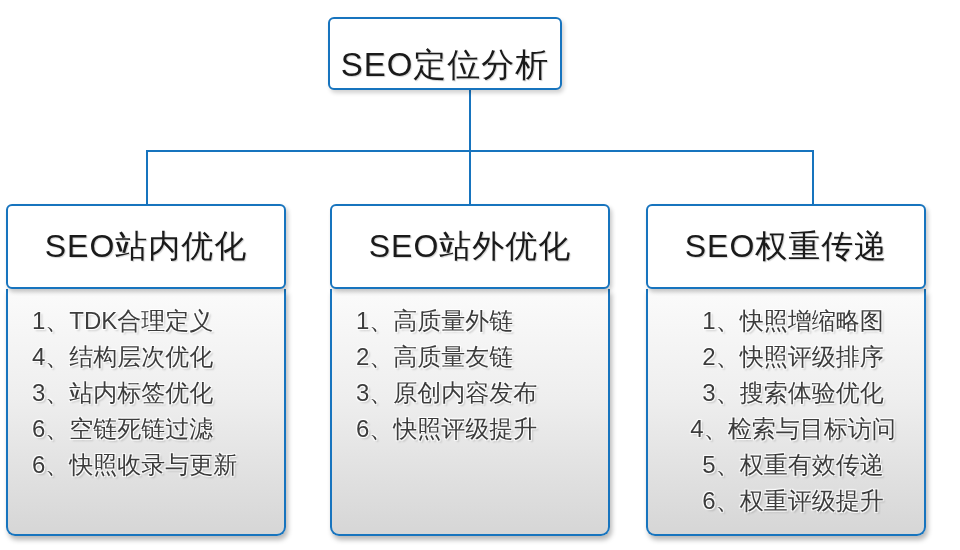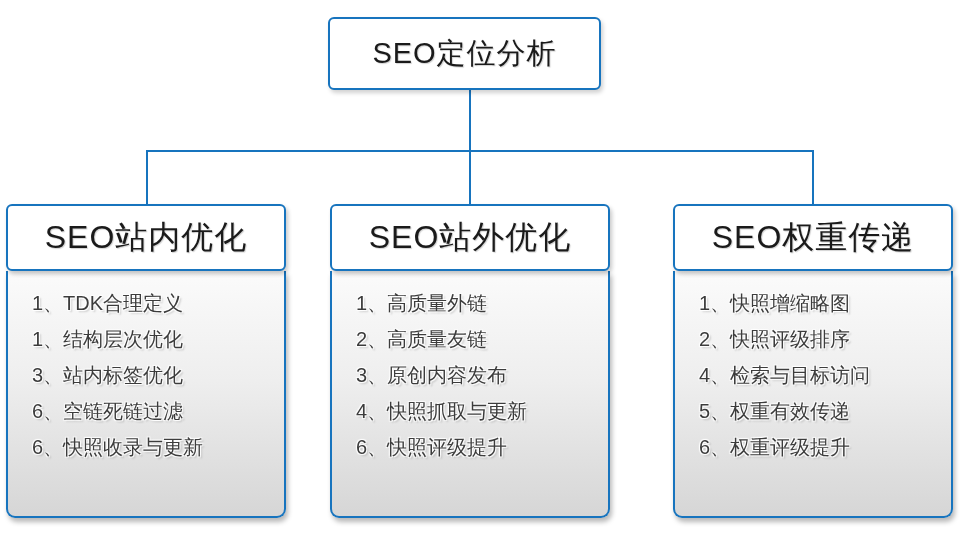--- a/index.html
+++ b/index.html
@@ -18,45 +18,45 @@
   
   .line {
     position: absolute;
     background: #1774BE;
   }
   
   .root-node {
     position: absolute;
     left: 328px;
     top: 17px;
-    width: 273px;
+    width: 234px;
     height: 73px;
     box-sizing: border-box;
     border: 2px solid #1774BE;
     border-radius: 6px;
     background: #ffffff;
     box-shadow: 2px 3px 4px rgba(0,0,0,0.18);
     display: flex;
-    align-items: center;
+    align-items: flex-end;
     justify-content: center;
-    font-size: 29px;
+    font-size: 33px;
     letter-spacing: 1px;
     color: #1a1a1a;
     text-shadow: 1px 1px 1px rgba(0,0,0,0.18);
   }
   
   .branch {
     position: absolute;
     top: 204px;
     width: 280px;
   }
   .branch-header {
     box-sizing: border-box;
     width: 100%;
-    height: 67px;
+    height: 85px;
     border: 2px solid #1774BE;
     border-radius: 6px;
     background: #ffffff;
     box-shadow: 2px 3px 4px rgba(0,0,0,0.22);
     display: flex;
     align-items: center;
     justify-content: center;
     font-size: 32px;
     letter-spacing: 1px;
     color: #1a1a1a;
@@ -73,34 +73,34 @@
     list-style: none;
     border: 2px solid #1774BE;
     border-top: none;
     border-radius: 0 0 9px 9px;
     background: linear-gradient(to bottom, #fbfbfb 0%, #eeeeee 45%, #d6d6d6 100%);
     box-shadow: 2px 4px 5px rgba(0,0,0,0.28);
     position: relative;
     z-index: 1;
   }
   .branch-list li {
-    font-size: 20px;
+    font-size: 24px;
     line-height: 36px;
     color: #3c3c3c;
     white-space: nowrap;
     text-shadow:
       -1px -1px 1px rgba(255,255,255,0.95),
        1px -1px 1px rgba(255,255,255,0.95),
       -1px  1px 1px rgba(255,255,255,0.95),
        1px  1px 1px rgba(255,255,255,0.95),
        2px  2px 2px rgba(0,0,0,0.18);
   }
   .branch.pos-0 { left: 6px; }
   .branch.pos-1 { left: 330px; }
-  .branch.pos-2 { left: 673px; }
+  .branch.pos-2 { left: 646px; text-align: center; }
 </style>
 </head>
 <body>
 
 <div class="canvas">
 
   <div class="line" style="left:469px; top:90px;  width:2px;  height:60px;"></div>
   <div class="line" style="left:146px; top:150px; width:668px; height:2px;"></div>
   <div class="line" style="left:146px; top:150px; width:2px;  height:54px;"></div>
   <div class="line" style="left:469px; top:150px; width:2px;  height:54px;"></div>
@@ -109,46 +109,46 @@
   <div class="root-node">
     <span>SEO定位分析</span>
   </div>
 
   <div class="branch pos-0">
     <div class="branch-header">
       <span>SEO站内优化</span>
     </div>
     <ul class="branch-list">
       <li>1、TDK合理定义</li>
-      <li>1、结构层次优化</li>
+      <li>4、结构层次优化</li>
       <li>3、站内标签优化</li>
       <li>6、空链死链过滤</li>
       <li>6、快照收录与更新</li>
     </ul>
   </div>
 
   <div class="branch pos-1">
     <div class="branch-header">
       <span>SEO站外优化</span>
     </div>
     <ul class="branch-list">
       <li>1、高质量外链</li>
       <li>2、高质量友链</li>
       <li>3、原创内容发布</li>
-      <li>4、快照抓取与更新</li>
       <li>6、快照评级提升</li>
     </ul>
   </div>
 
   <div class="branch pos-2">
     <div class="branch-header">
       <span>SEO权重传递</span>
     </div>
     <ul class="branch-list">
       <li>1、快照增缩略图</li>
       <li>2、快照评级排序</li>
+      <li>3、搜索体验优化</li>
       <li>4、检索与目标访问</li>
       <li>5、权重有效传递</li>
       <li>6、权重评级提升</li>
     </ul>
   </div>
 
 </div>
 
 </body></html>

